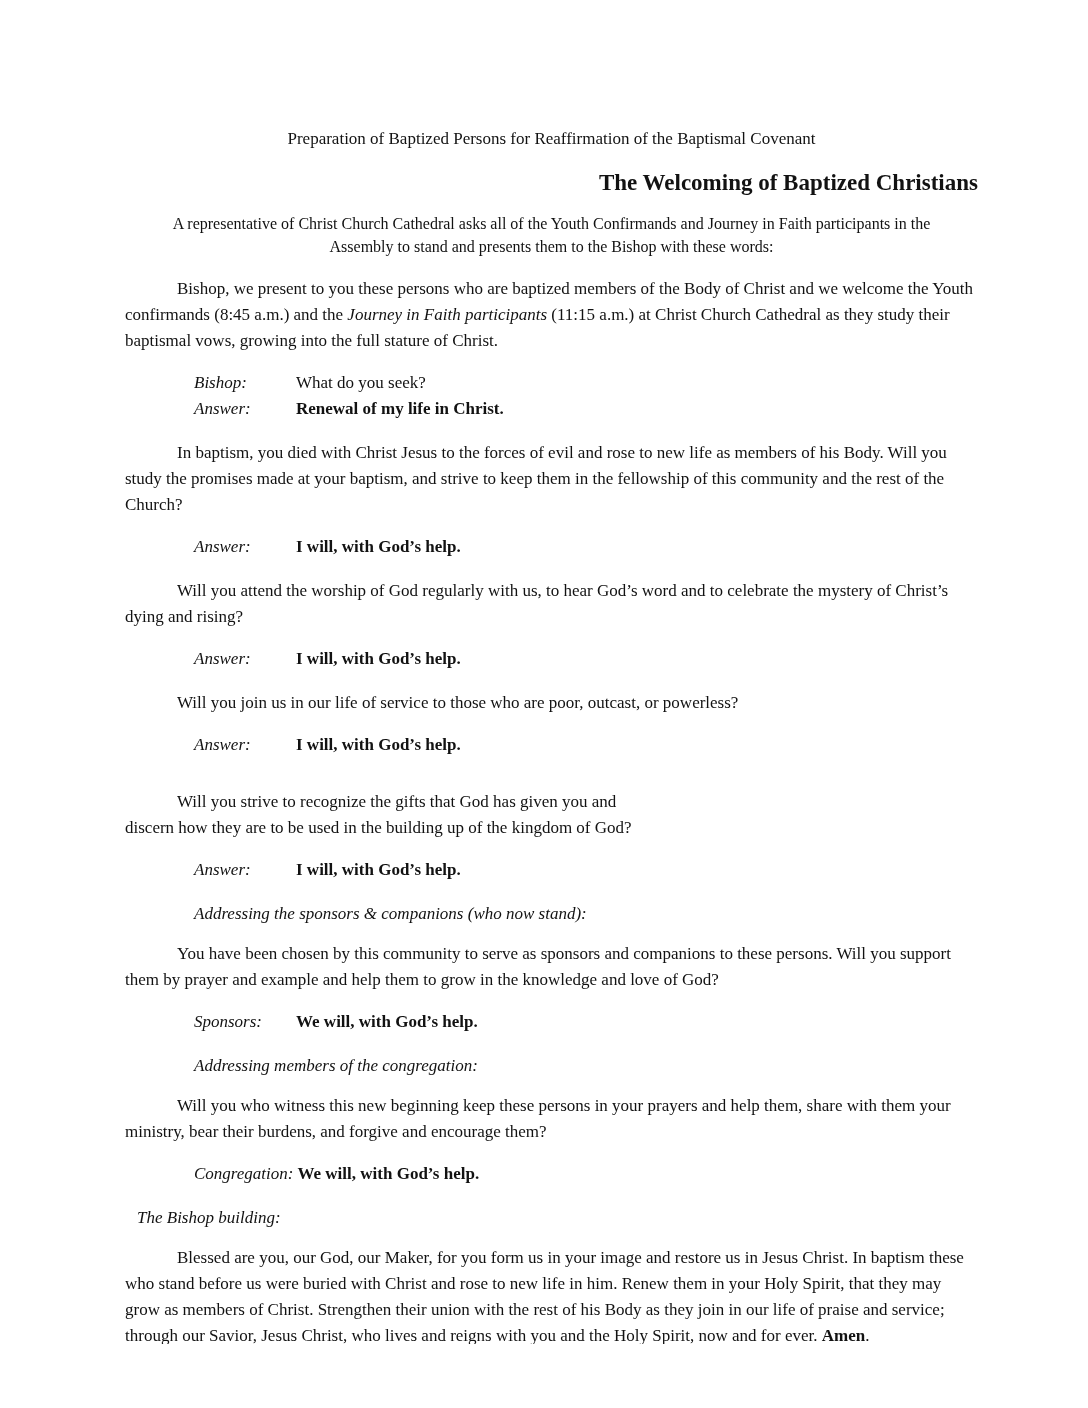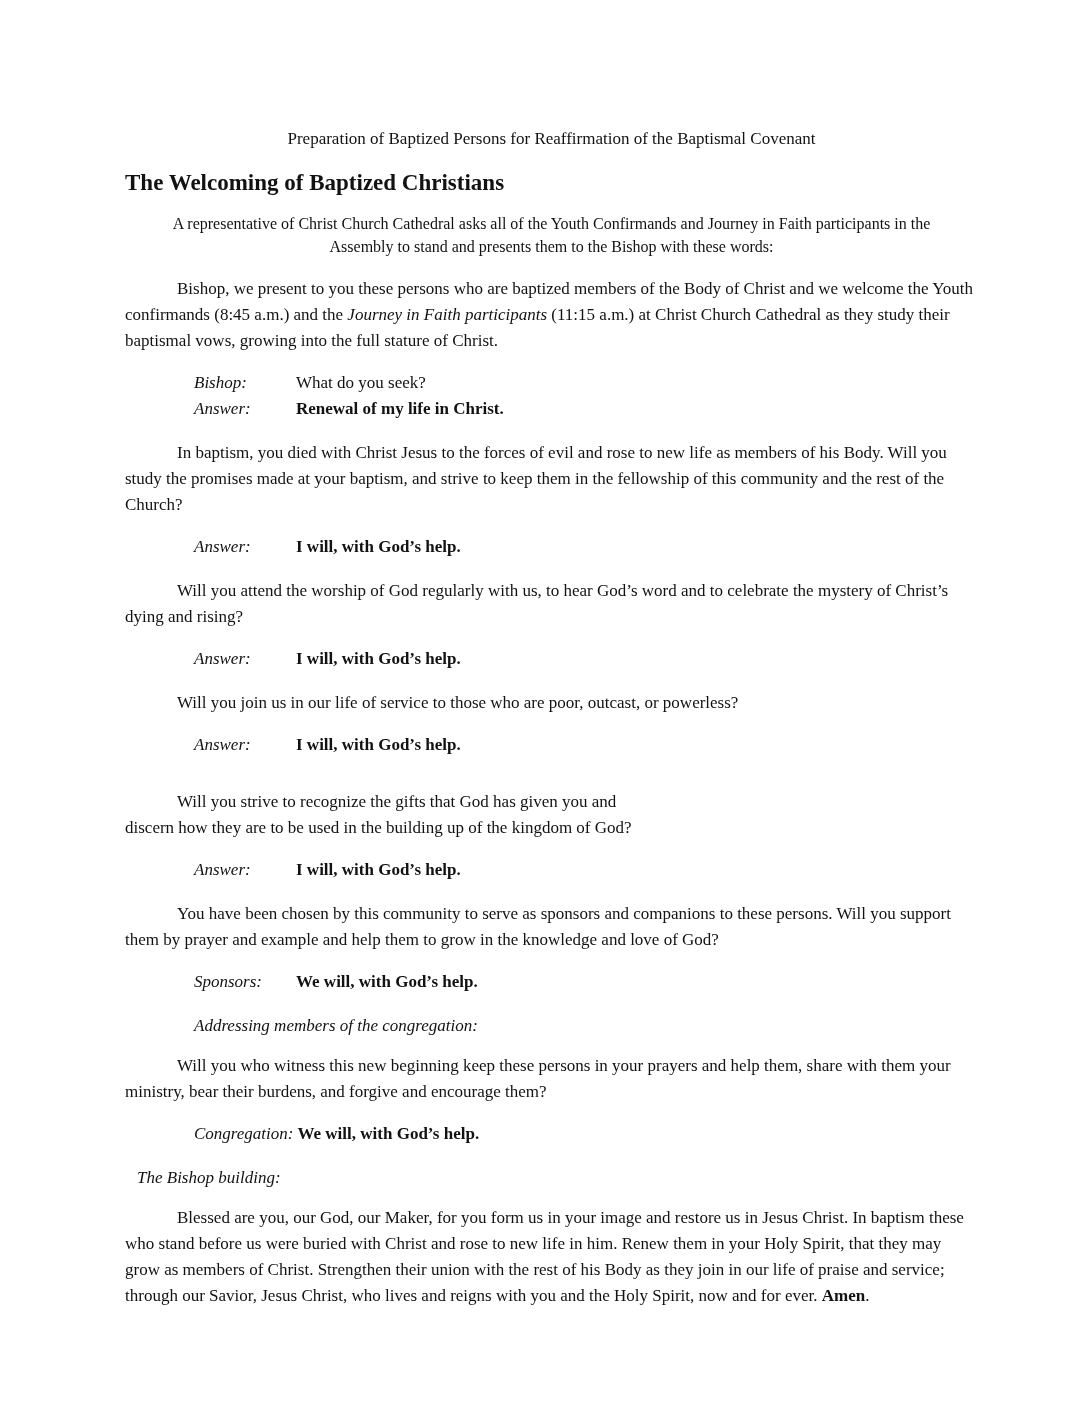--- a/index.html
+++ b/index.html
@@ -20,21 +20,21 @@
     box-sizing: border-box;
     padding: 126px 110px 40px 125px;
     overflow: hidden;
   }
   .header-line {
     text-align: center;
     font-size: 17px;
     margin: 0 0 16px 0;
   }
   .doc-title {
-    text-align: left;
+    text-align: right;
     font-size: 23px;
     font-weight: bold;
     line-height: 30px;
     margin: 0 0 14px 0;
   }
   .intro-rubric {
     text-align: center;
     font-size: 16px;
     line-height: 23px;
     white-space: pre-line;
@@ -133,20 +133,21 @@
   <p class="para preline">Will you strive to recognize the gifts that God has given you and
 discern how they are to be used in the building up of the kingdom of God?</p>
 
   <div class="dlg-block">
     <div class="dlg-row">
       <span class="speaker">Answer:</span>
       <span class="response bold">I will, with God’s help.</span>
     </div>
   </div>
 
+  <div class="rubric-indent">Addressing the sponsors &amp; companions (who now stand):</div>
 
   <p class="para">You have been chosen by this community to serve as sponsors and companions to these persons.  Will you support them by prayer and example and help them to grow in the knowledge and love of God?</p>
 
   <div class="dlg-block">
     <div class="dlg-row">
       <span class="speaker">Sponsors:</span>
       <span class="response bold">We will, with God’s help.</span>
     </div>
   </div>
 

